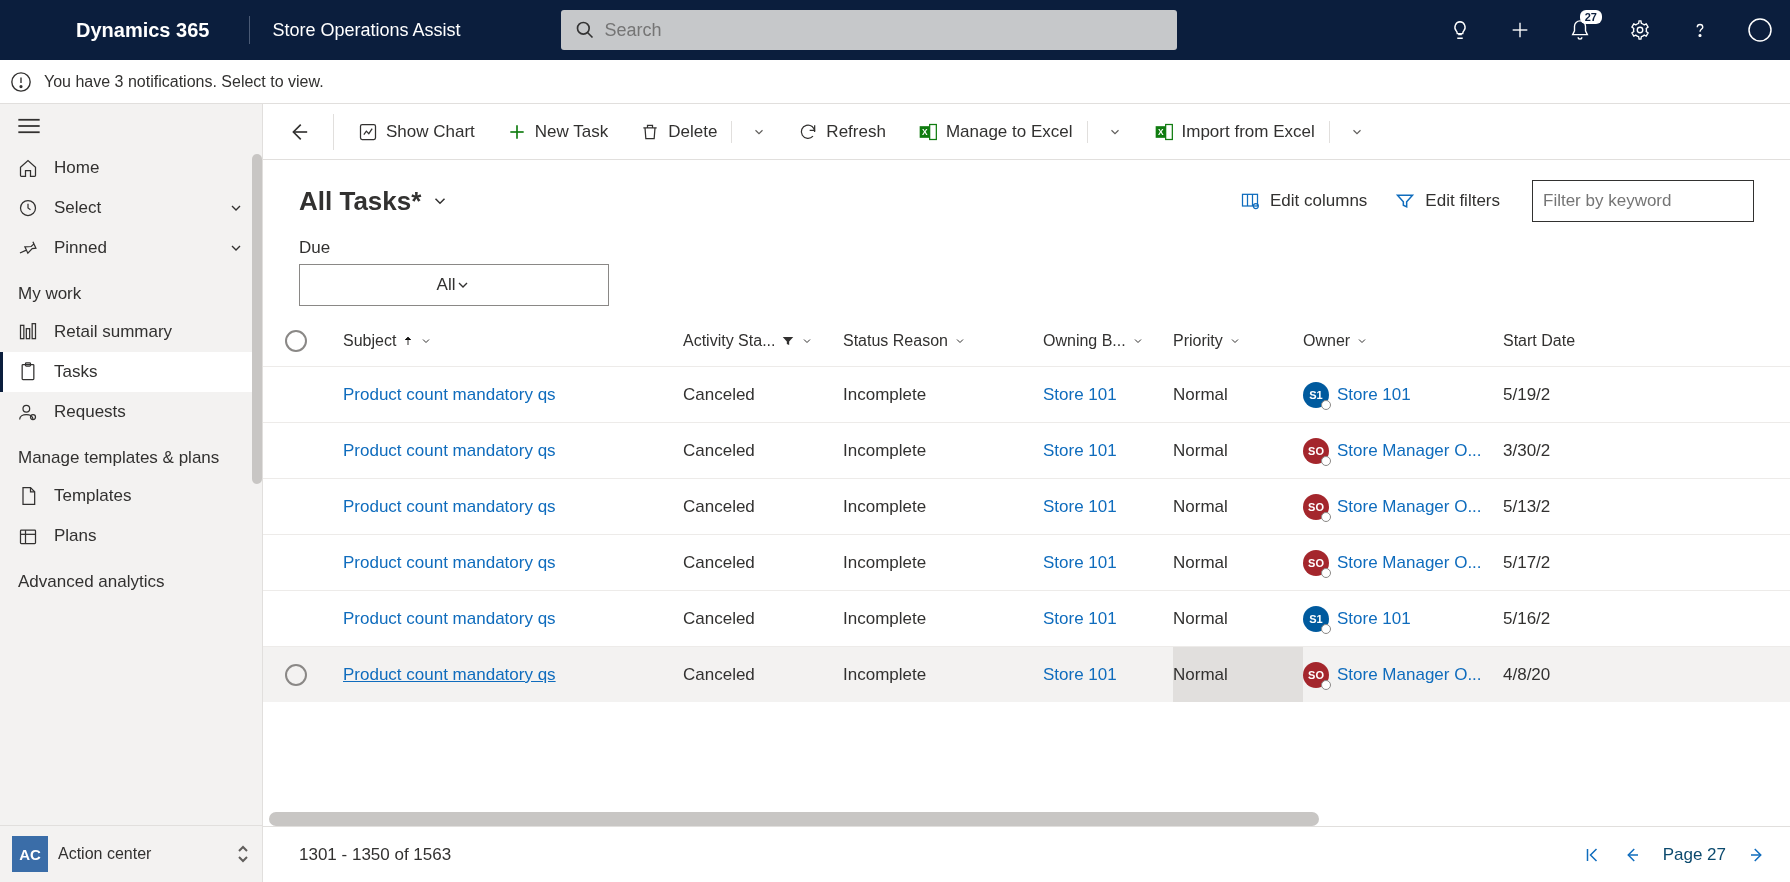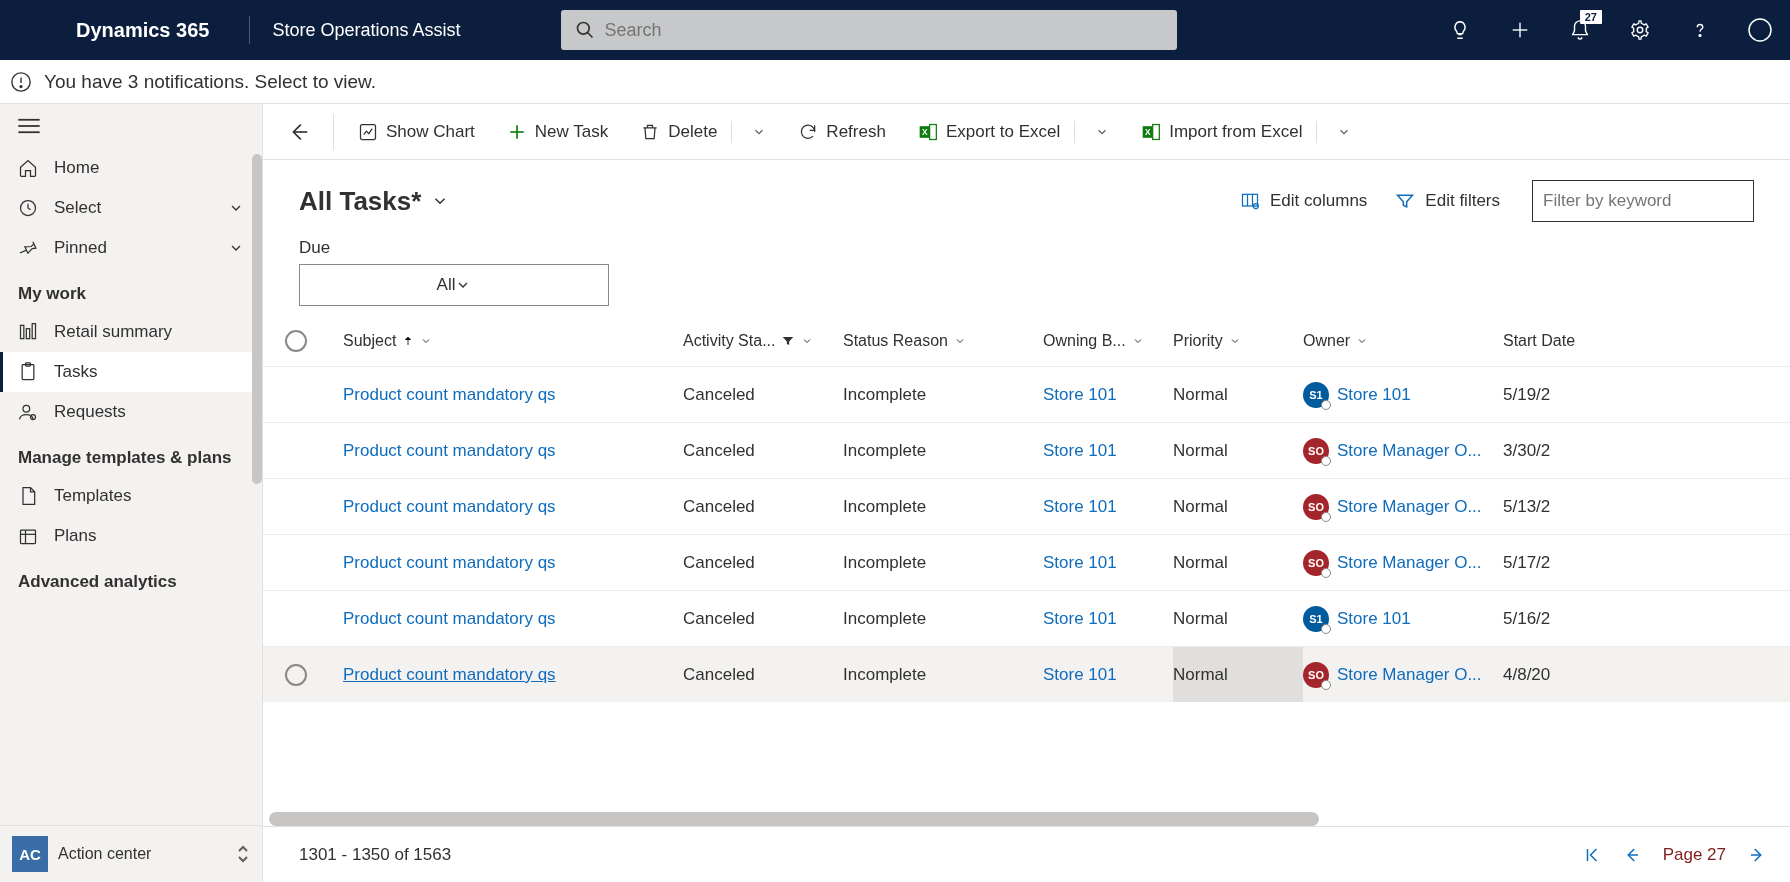--- a/index.html
+++ b/index.html
@@ -8,37 +8,37 @@
   
   .topbar { height: 60px; background: #0b1e3d; color: #fff; display: flex; align-items: center; }
   .topbar .brand { font-size: 20px; font-weight: 600; padding: 0 28px 0 76px; }
   .topbar .divider { width: 1px; height: 28px; background: #4a5a75; margin: 0 12px; }
   .topbar .appname { font-size: 18px; padding-left: 10px;}
   .topbar .search-wrap { margin-left: 100px; }
   .topbar .search { width: 616px; height: 40px; background: #c6c8ca; border-radius: 3px; display: flex; align-items: center; padding: 0 14px; color: #333; }
   .topbar .search input { background: transparent; border: none; outline: none; font-size: 18px; width: 100%; margin-left: 10px; color: #333; }
   .topbar .right-icons { margin-left: auto; display: flex; align-items: center; gap: 36px; padding-right: 18px; }
   .topbar .right-icons .icon { position: relative; width: 24px; height: 24px; display:flex; align-items:center; justify-content:center;}
-  .badge { position: absolute; top: -8px; right: -10px; background: #fff; color: #0b1e3d; border-radius: 1px; font-size: 11px; font-weight:600; padding: 1px 5px; }
+  .badge { position: absolute; top: -8px; right: -10px; background: #fff; color: #0b1e3d; border-radius: 6px; font-size: 11px; font-weight:600; padding: 1px 5px; }
 
   
-  .notif { height: 44px; border-bottom: 1px solid #e1dfdd; display: flex; align-items: center; padding-left: 10px; font-size: 19px; color: #323130; }
+  .notif { height: 44px; border-bottom: 1px solid #e1dfdd; display: flex; align-items: center; padding-left: 10px; font-size: 16px; color: #323130; }
   .notif .msg { margin-left: 12px; }
 
   
   .body-row { display: flex; height: calc(882px - 60px - 44px); }
 
   
   .sidebar { width: 263px; background: #f3f2f1; border-right: 1px solid #e1dfdd; position: relative; display:flex; flex-direction:column;}
   .sidebar .hamburger { padding: 14px 18px; }
   .sidebar-scroll { position:absolute; right:0; top:50px; width:10px; height:330px; background:#c8c6c4; border-radius:5px;}
   .nav-item { display: flex; align-items: center; padding: 10px 18px; font-size: 17px; cursor: pointer; gap: 16px; }
   .nav-item.active { background: #fff; border-left: 3px solid #0b1e3d; padding-left: 15px; }
   .nav-item .chev { margin-left: auto; }
-  .nav-group-title { font-size: 17px; font-weight: 700; padding: 16px 18px 8px; }
+  .nav-group-title { font-size: 17px; font-weight: 400; padding: 16px 18px 8px; }
   .sidebar .bottom { margin-top:auto; border-top:1px solid #e1dfdd; display:flex; align-items:center; padding:10px 12px; gap:10px;}
   .avatar-sq { width:36px; height:36px; background:#3a6da8; color:#fff; display:flex; align-items:center; justify-content:center; font-weight:700; font-size:15px;}
   .updown { margin-left:auto; display:flex; flex-direction:column; line-height:8px; font-size:12px; color:#605e5c;}
 
   
   .main { flex: 1; display: flex; flex-direction: column; overflow:hidden;}
   .cmdbar { height: 56px; border-bottom: 1px solid #e1dfdd; display: flex; align-items: center; padding: 0 10px; gap: 4px; }
   .cmdbar .back { padding: 8px 14px; cursor:pointer;}
   .vsep { width:1px; height:36px; background:#e1dfdd; margin:0 6px;}
   .cmd { display:flex; align-items:center; gap:8px; padding:6px 14px; font-size:17px; cursor:pointer;}
@@ -69,21 +69,21 @@
   .owner-cell { display:flex; align-items:center; gap:8px;}
   .owner-badge { width:26px; height:26px; border-radius:50%; color:#fff; font-size:11px; font-weight:600; display:flex; align-items:center; justify-content:center; position:relative;}
   .owner-badge.blue{background:#005a9e;}
   .owner-badge.red{background:#a4262c;}
   .owner-badge .dot{position:absolute; bottom:-2px; right:-2px; width:10px; height:10px; border-radius:50%; background:#fff; border:1px solid #8a8886;}
   .hscroll { position:absolute; bottom:0; left:6px; right:6px; height:14px;}
   .hscroll .thumb{height:14px; width:1050px; background:#c8c6c4; border-radius:7px;}
 
   .footer { height:56px; border-top:1px solid #e1dfdd; display:flex; align-items:center; padding:0 24px 0 36px; font-size:17px;}
   .footer .pager { margin-left:auto; display:flex; align-items:center; gap:22px; color:#0f6cbd;}
-  .footer .pager .lbl{color:#7f1d1d;}
+  .footer .pager .lbl{color:#0c4a6e;}
 
   svg { display:block; }
 </style>
 </head>
 <body>
 
 <div class="topbar">
   <div class="brand">Dynamics 365</div>
   <div class="divider"></div>
   <div class="appname">Store Operations Assist</div>
@@ -313,21 +313,21 @@
         <span>Refresh</span>
       </div>
       <div class="cmd">
         <span>
             <svg width="20" height="20" viewBox="0 0 24 24">
               <rect x="2" y="5" width="12" height="14" fill="#107c10"></rect>
               <text x="8" y="16" text-anchor="middle" fill="#fff" font-size="10" font-weight="bold">X</text>
               <rect x="14" y="3" width="8" height="18" fill="none" stroke="#107c10" stroke-width="1.5"></rect>
             </svg>
           </span>
-        <span>Export to Excel</span>
+        <span>Manage to Excel</span>
         <span class="vsep" style="height:22px"></span>
         <span class="caret">
             <svg width="14" height="14" viewBox="0 0 24 24" fill="none" stroke="#605e5c" stroke-width="2">
               <path d="M6 9l6 6 6-6"></path>
             </svg>
           </span>
       </div>
       <div class="cmd">
         <span>
             <svg width="20" height="20" viewBox="0 0 24 24">

